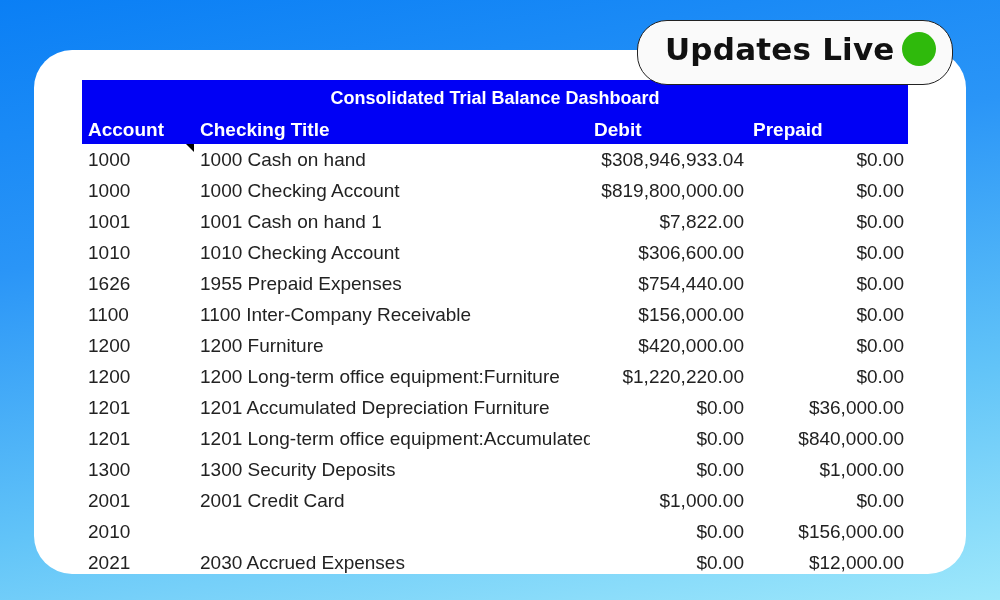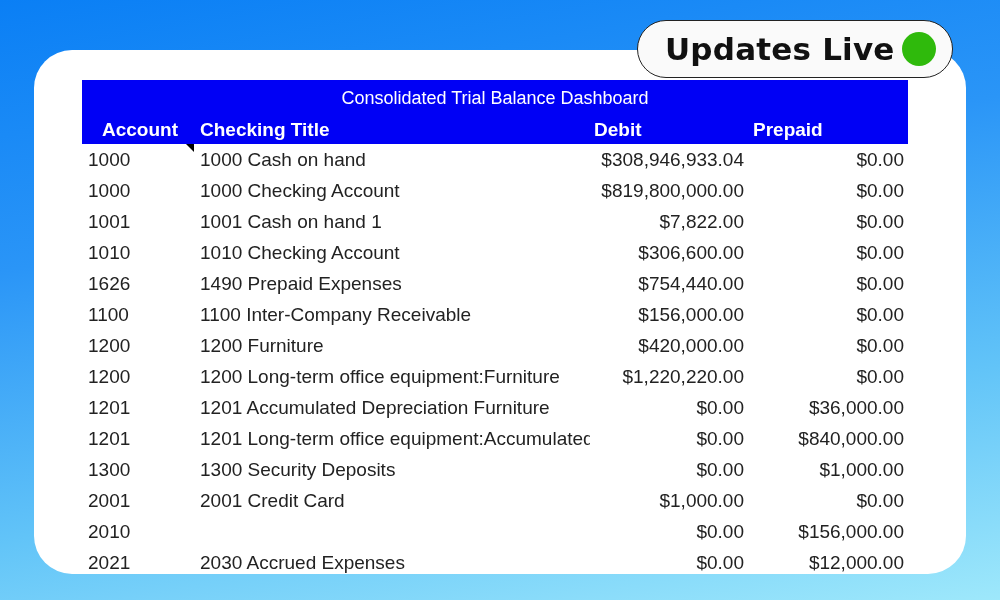--- a/index.html
+++ b/index.html
@@ -13,57 +13,57 @@
       background:#ffffff; border-radius:38px; overflow:hidden;
     }
     .sheet {
       position:absolute; left:48px; top:30px; width:826px;
     }
     .title-bar {
       background:#0000f5; color:#fff; height:64px; position:relative;
     }
     .title {
       position:absolute; left:0; right:0; top:8px; text-align:center;
-      font-weight:normal; font-size:18px;
+      font-weight:bold; font-size:18px;
     }
     .hdr {
       position:absolute; top:39px; font-weight:bold; font-size:19px;
     }
     .row { position:relative; height:31px; font-size:19px; color:#222; }
     .row span { position:absolute; top:5px; white-space:nowrap; }
     .c-acct { left:6px; }
     .c-title { left:118px; width:390px; overflow:hidden; }
     .c-debit { right:164px; text-align:left; }
     .c-credit { right:4px; text-align:right; }
     .marker {
       position:absolute; left:104px; top:64px; width:0; height:0;
       border-top:8px solid #000; border-left:8px solid transparent;
     }
     .badge {
-      position:absolute; left:637px; top:20px; width:316px; height:58px;
+      position:absolute; left:637px; top:20px; width:316px; height:65px;
       background:#fafafa; border:1.5px solid #222; border-radius:30px;
       box-sizing:border-box;
     }
     .badge-label {
       position:absolute; left:27px; top:10px; font-size:31px; font-weight:bold;
       color:#111; font-family:"DejaVu Sans", sans-serif; letter-spacing:0.2px;
     }
     .badge-dot {
       position:absolute; right:16px; top:11px; width:34px; height:34px;
       border-radius:50%; background:#2fba0c;
     }
   </style>
 </head>
 <body>
 
 <div class="card">
   <div class="sheet">
     <div class="title-bar">
       <div class="title">Consolidated Trial Balance Dashboard</div>
-      <div class="hdr" style="left:20px">Account</div>
+      <div class="hdr" style="left:6px">Account</div>
       <div class="hdr" style="left:118px">Checking Title</div>
       <div class="hdr" style="left:512px">Debit</div>
       <div class="hdr" style="left:671px">Prepaid</div>
     </div>
     <div class="marker"></div>
     <div id="rows">
         <div class="row">
           <span class="c-acct">1000</span>
           <span class="c-title">1000 Cash on hand</span>
           <span class="c-debit">$308,946,933.04</span>
@@ -82,21 +82,21 @@
           <span class="c-credit">$0.00</span>
         </div>
         <div class="row">
           <span class="c-acct">1010</span>
           <span class="c-title">1010 Checking Account</span>
           <span class="c-debit">$306,600.00</span>
           <span class="c-credit">$0.00</span>
         </div>
         <div class="row">
           <span class="c-acct">1626</span>
-          <span class="c-title">1490 Prepaid Expenses</span>
+          <span class="c-title">1955 Prepaid Expenses</span>
           <span class="c-debit">$754,440.00</span>
           <span class="c-credit">$0.00</span>
         </div>
         <div class="row">
           <span class="c-acct">1100</span>
           <span class="c-title">1100 Inter-Company Receivable</span>
           <span class="c-debit">$156,000.00</span>
           <span class="c-credit">$0.00</span>
         </div>
         <div class="row">

